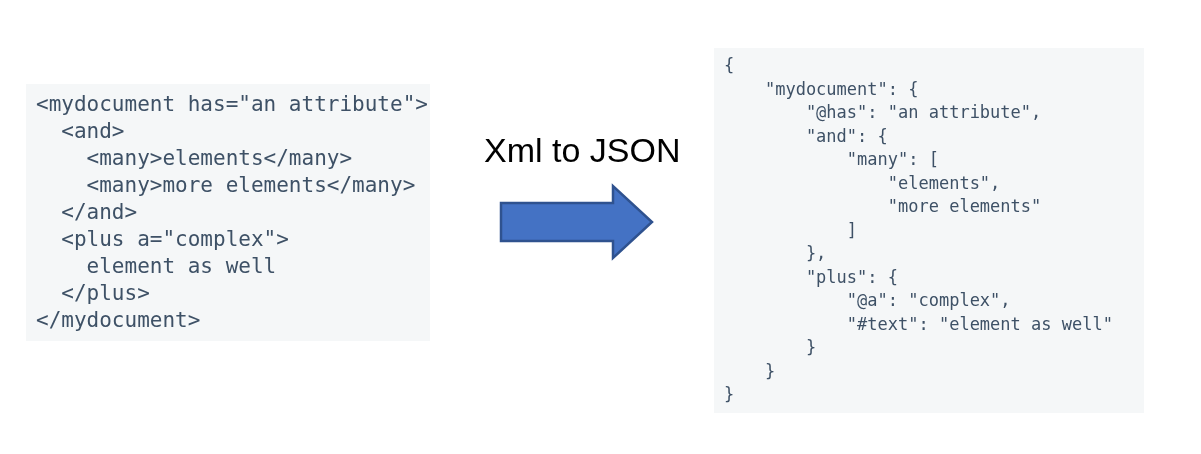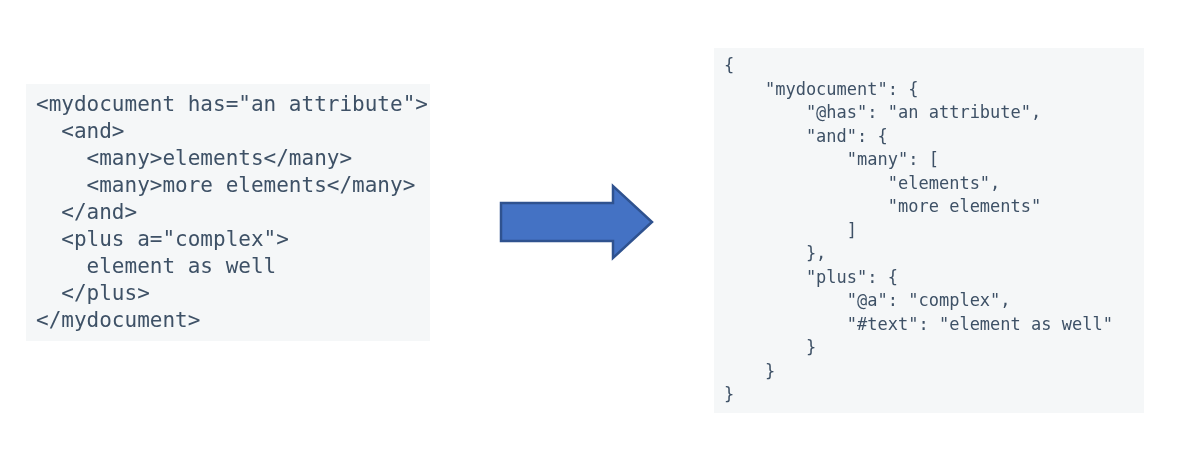--- a/index.html
+++ b/index.html
@@ -70,20 +70,21 @@
   <pre class="code xml-block">&lt;mydocument has="an attribute"&gt;
   &lt;and&gt;
     &lt;many&gt;elements&lt;/many&gt;
     &lt;many&gt;more elements&lt;/many&gt;
   &lt;/and&gt;
   &lt;plus a="complex"&gt;
     element as well
   &lt;/plus&gt;
 &lt;/mydocument&gt;</pre>
 
+  <div class="conversion-label">Xml to JSON</div>
 
   <svg class="arrow-svg" viewBox="0 0 156 78" xmlns="http://www.w3.org/2000/svg">
     <polygon points="2,20 114,20 114,3 153,39 114,75 114,58 2,58" stroke-width="2.5" stroke-linejoin="miter" fill="#4472c4" stroke="#2f528f"></polygon>
   </svg>
 
   <pre class="code json-block">{
     "mydocument": {
         "@has": "an attribute",
         "and": {
             "many": [

